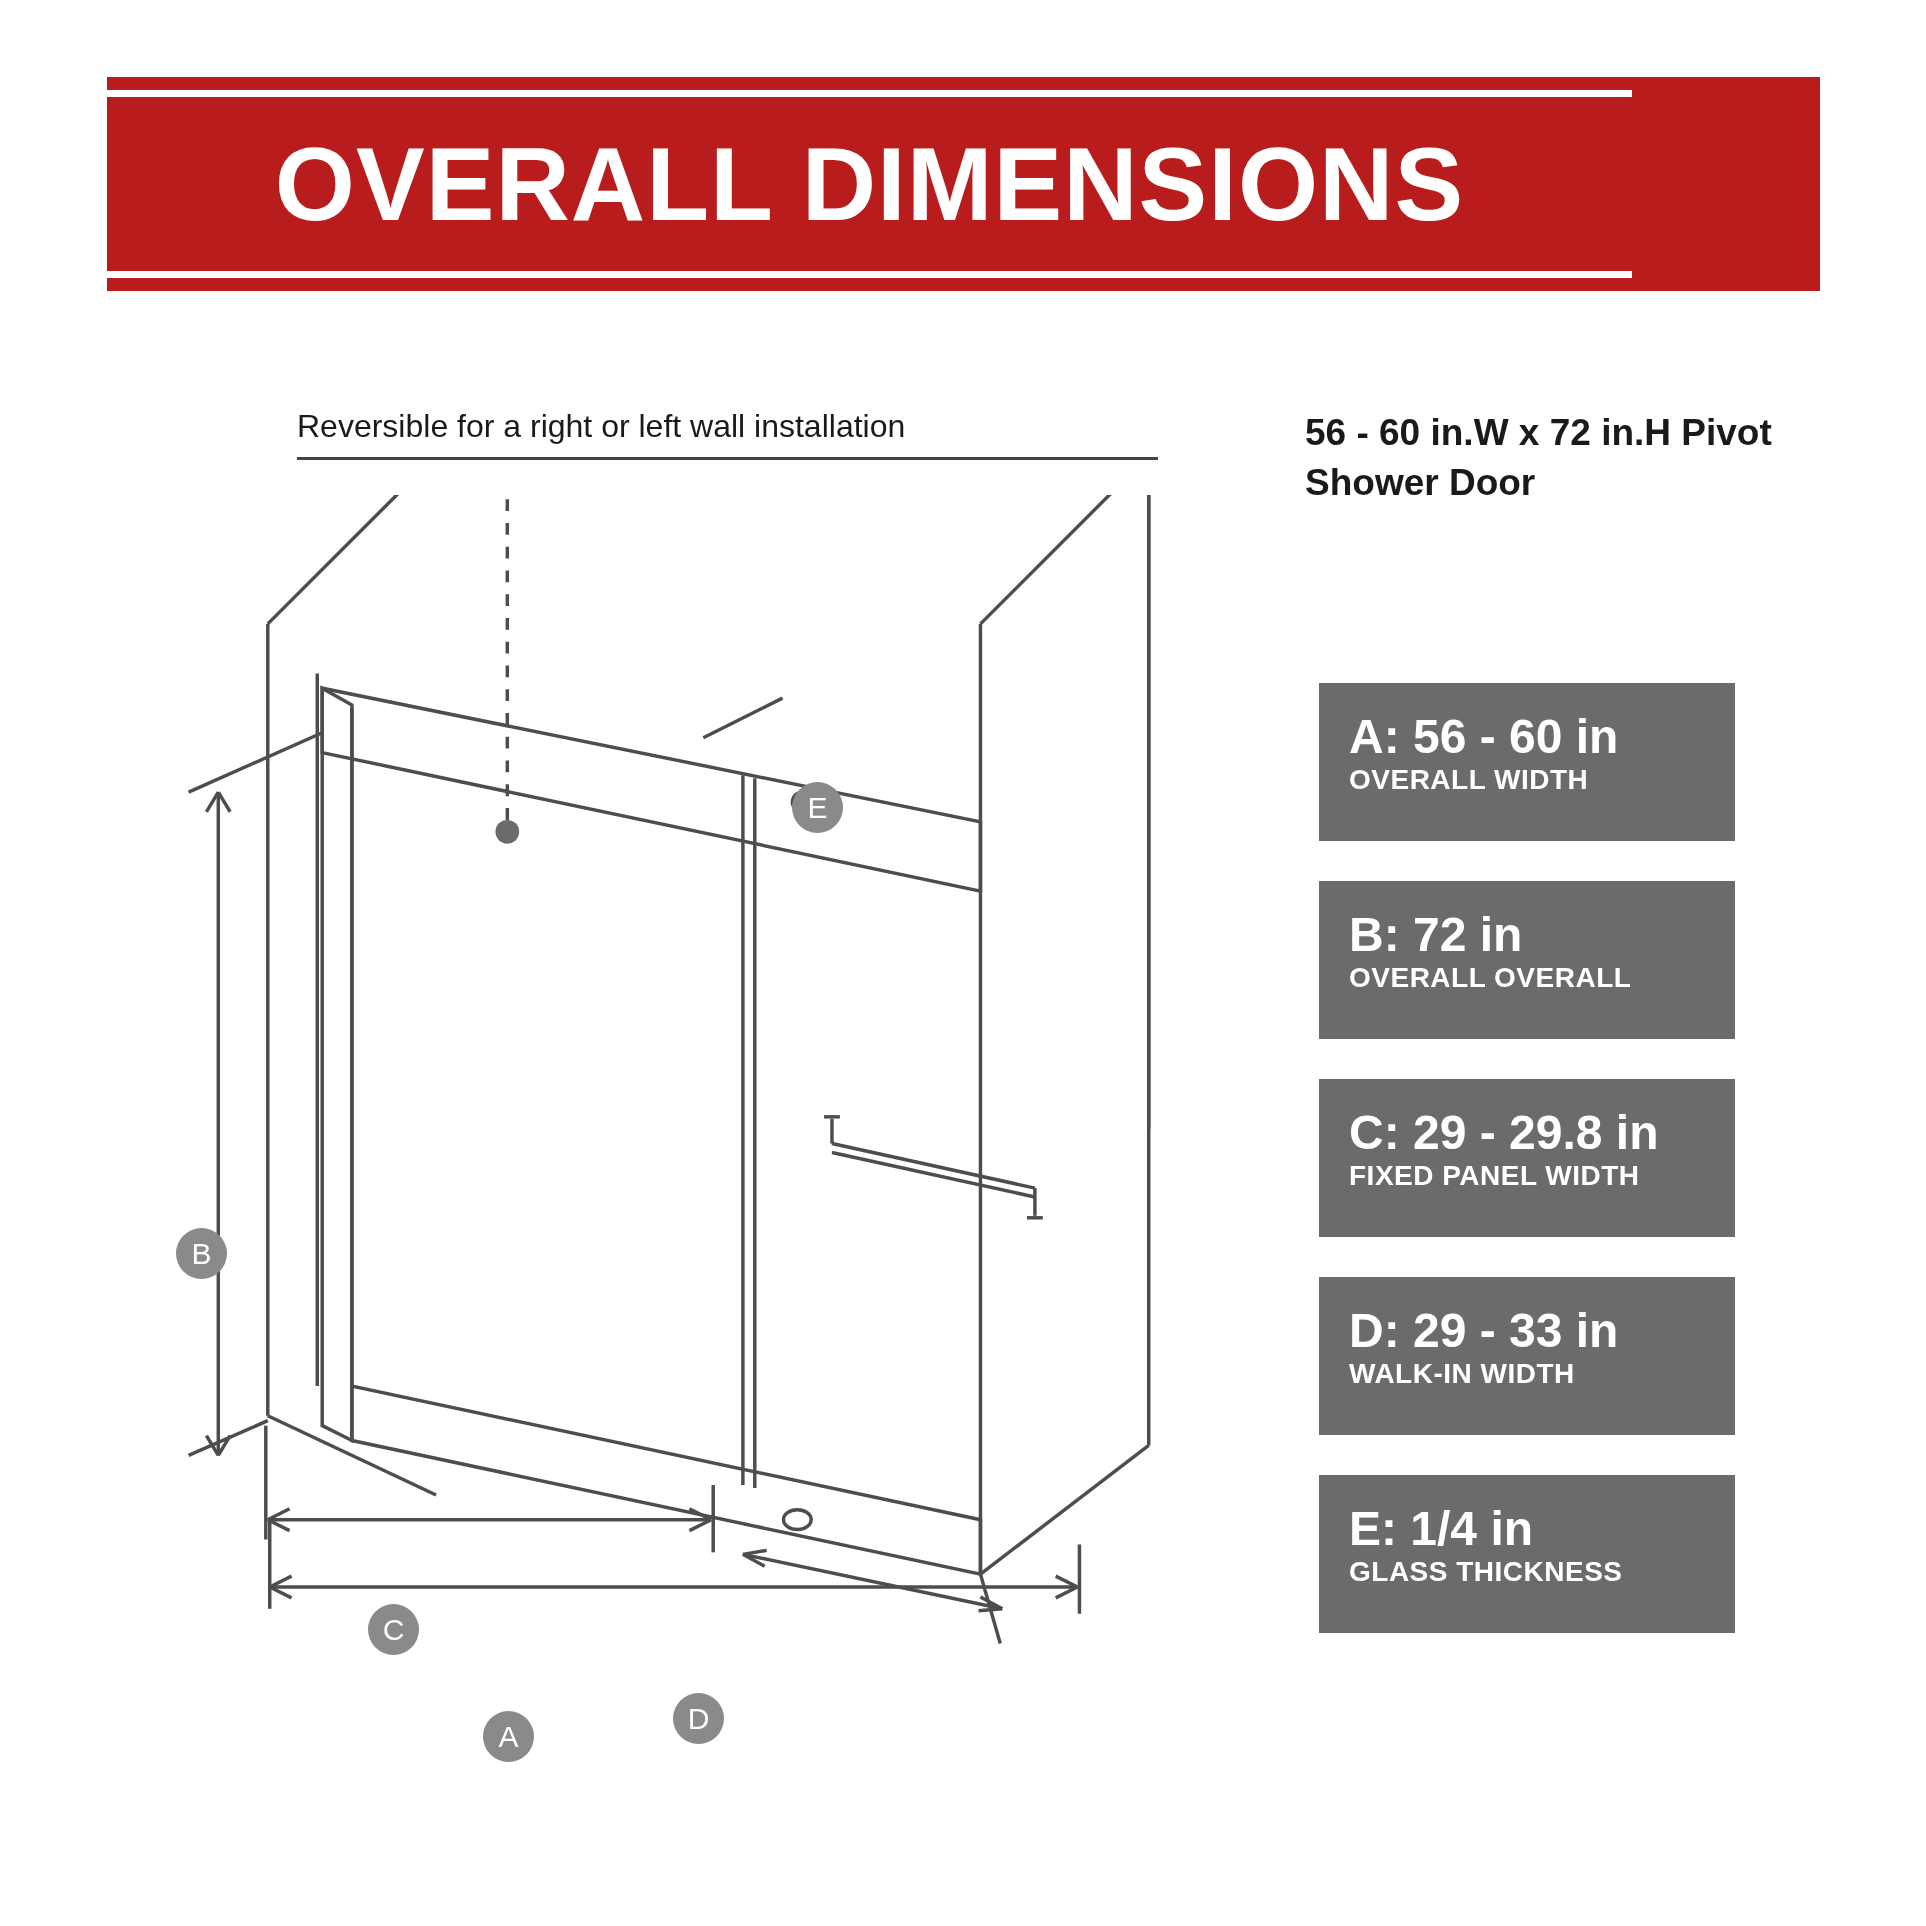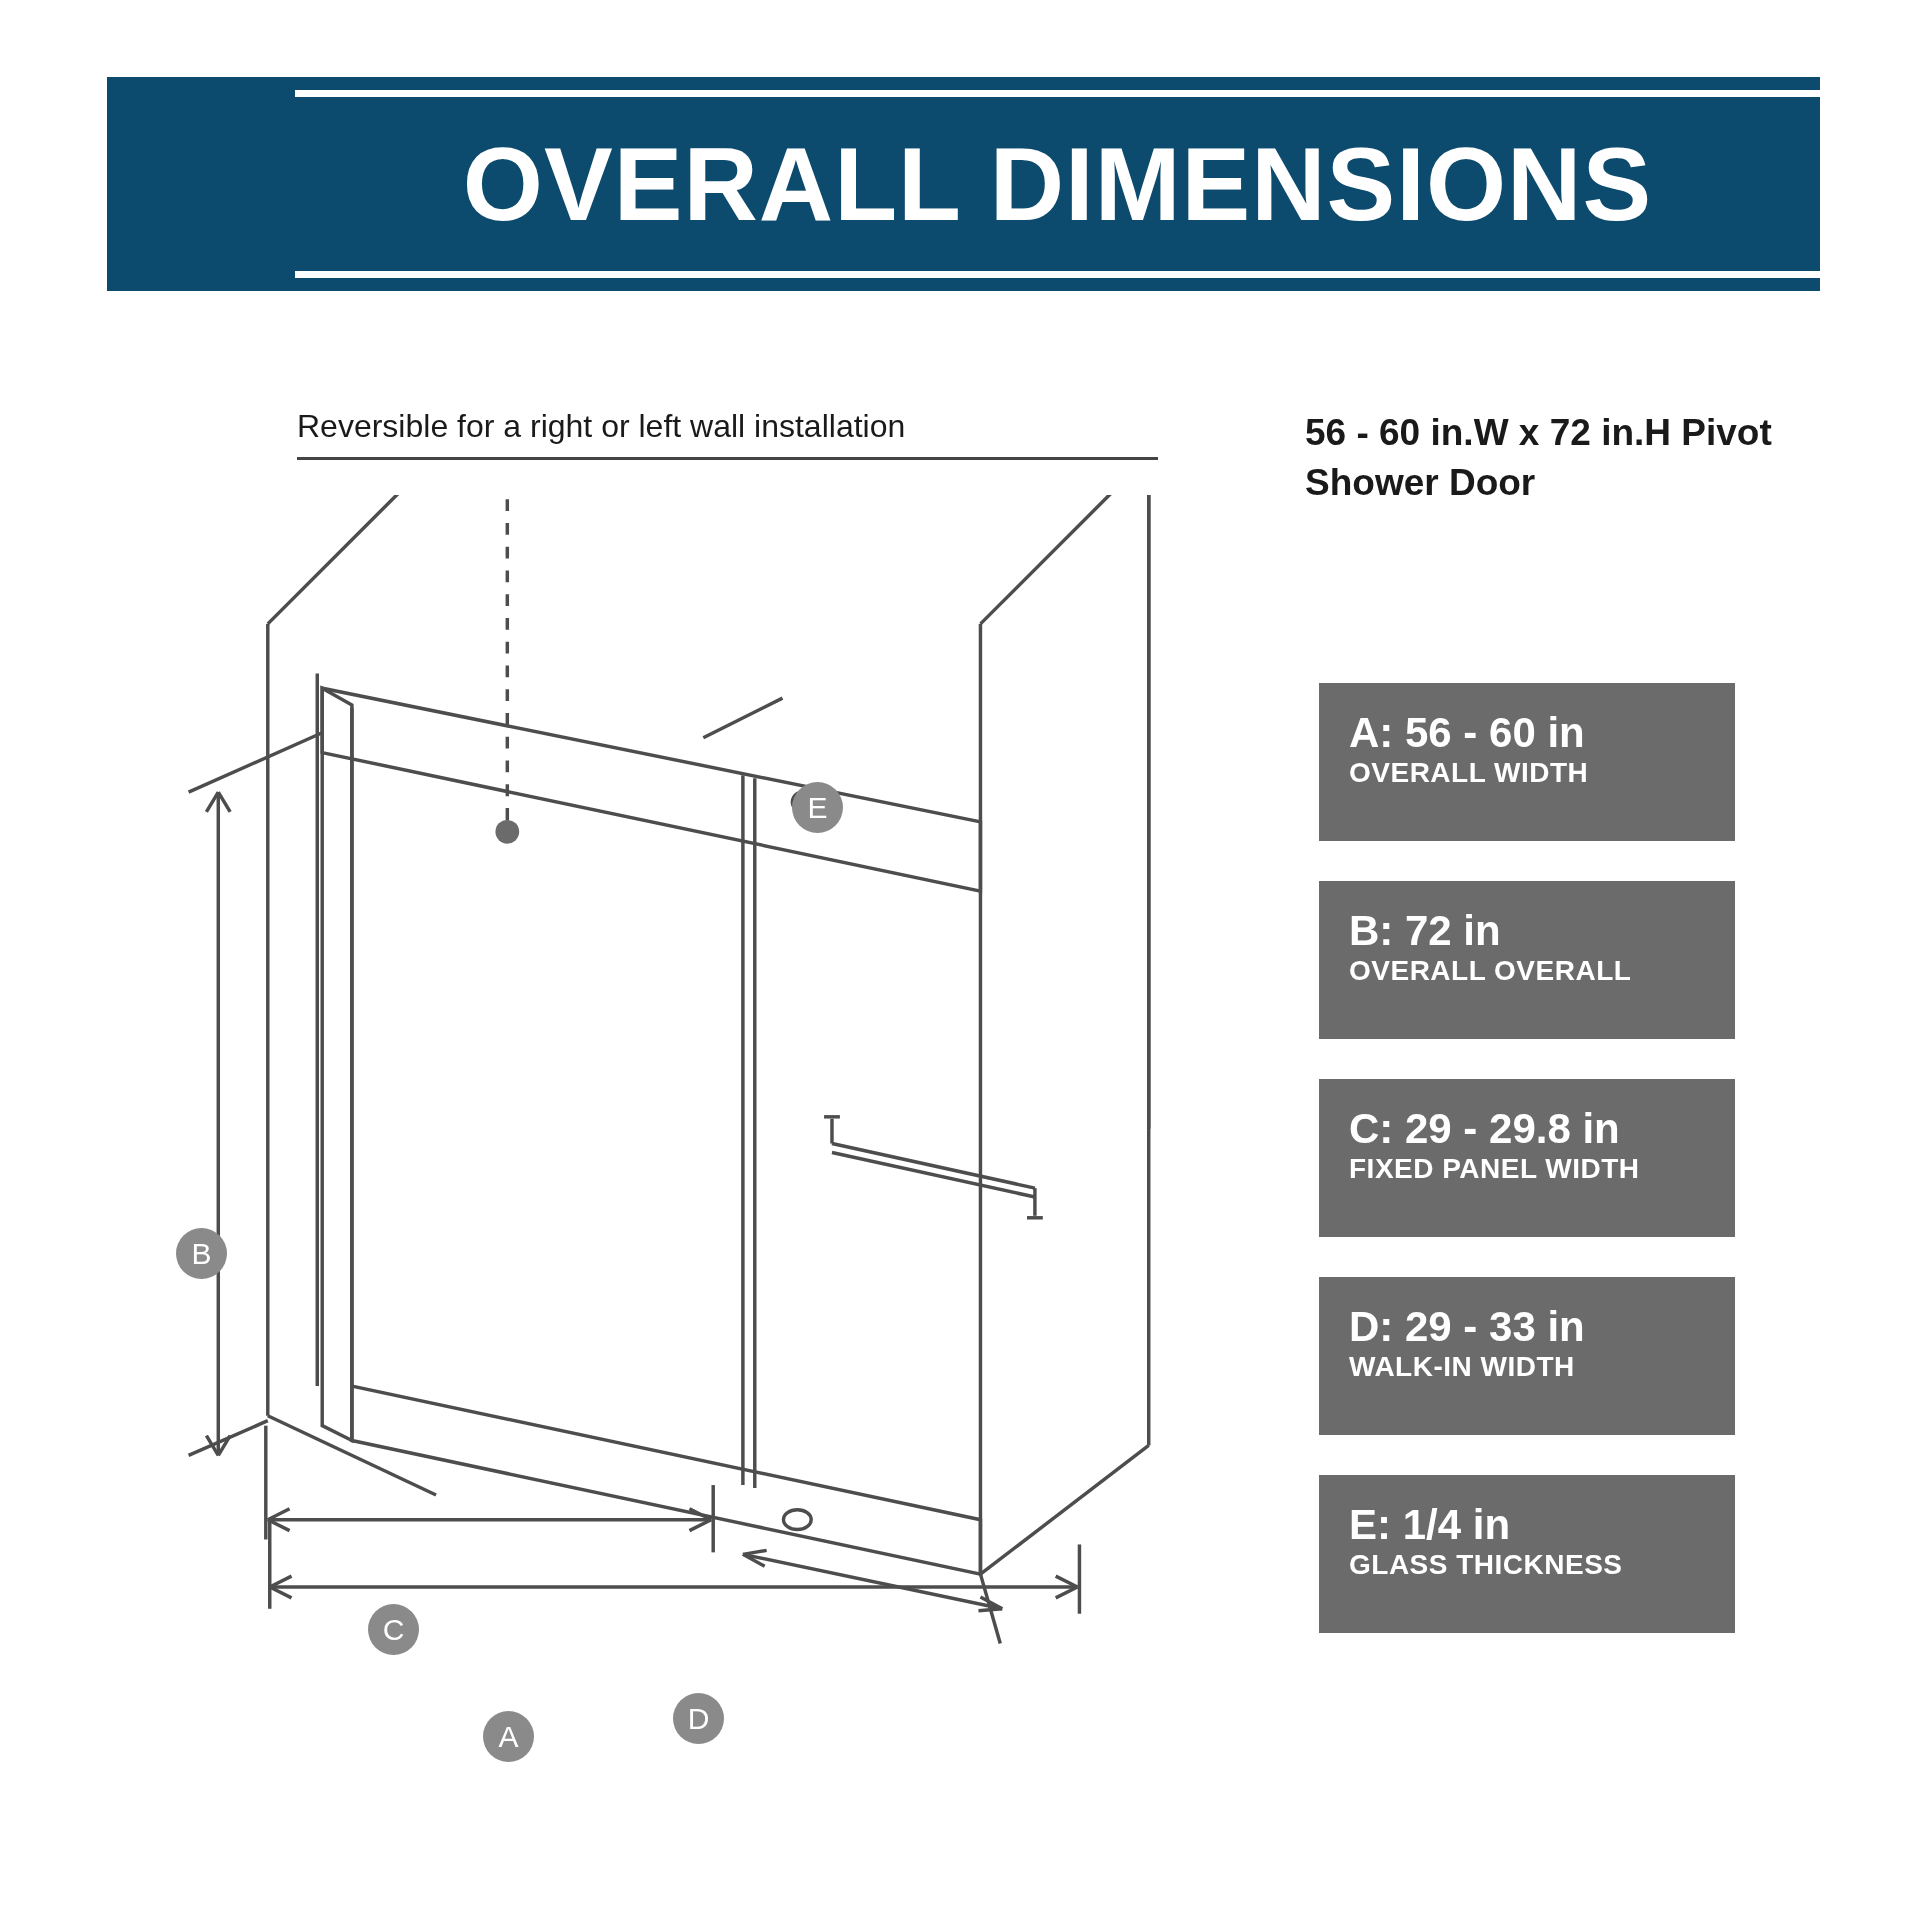--- a/index.html
+++ b/index.html
@@ -21,24 +21,24 @@
     height: 1927px;
   }
 
   
   .banner {
     position: absolute;
     left: 107px;
     top: 77px;
     width: 1713px;
     height: 214px;
-    background: #0c4a6e;
+    background: #b91c1c;
     display: flex;
     align-items: center;
-    justify-content: flex-end;
+    justify-content: flex-start;
   }
   .banner-inner {
     width: 1525px;
     height: 174px;
     border-top: 7px solid #ffffff;
     border-bottom: 7px solid #ffffff;
     display: flex;
     align-items: center;
     justify-content: center;
   }
@@ -84,21 +84,21 @@
   .legend-item {
     width: 416px;
     height: 158px;
     background: #6b6b6b;
     margin-bottom: 40px;
     box-sizing: border-box;
     padding: 26px 0 0 30px;
     color: #ffffff;
   }
   .legend-main {
-    font-size: 42px;
+    font-size: 48px;
     font-weight: bold;
     line-height: 1.15;
     white-space: nowrap;
   }
   .legend-sub {
     font-size: 28px;
     font-weight: bold;
     letter-spacing: 0.5px;
     white-space: nowrap;
   }

